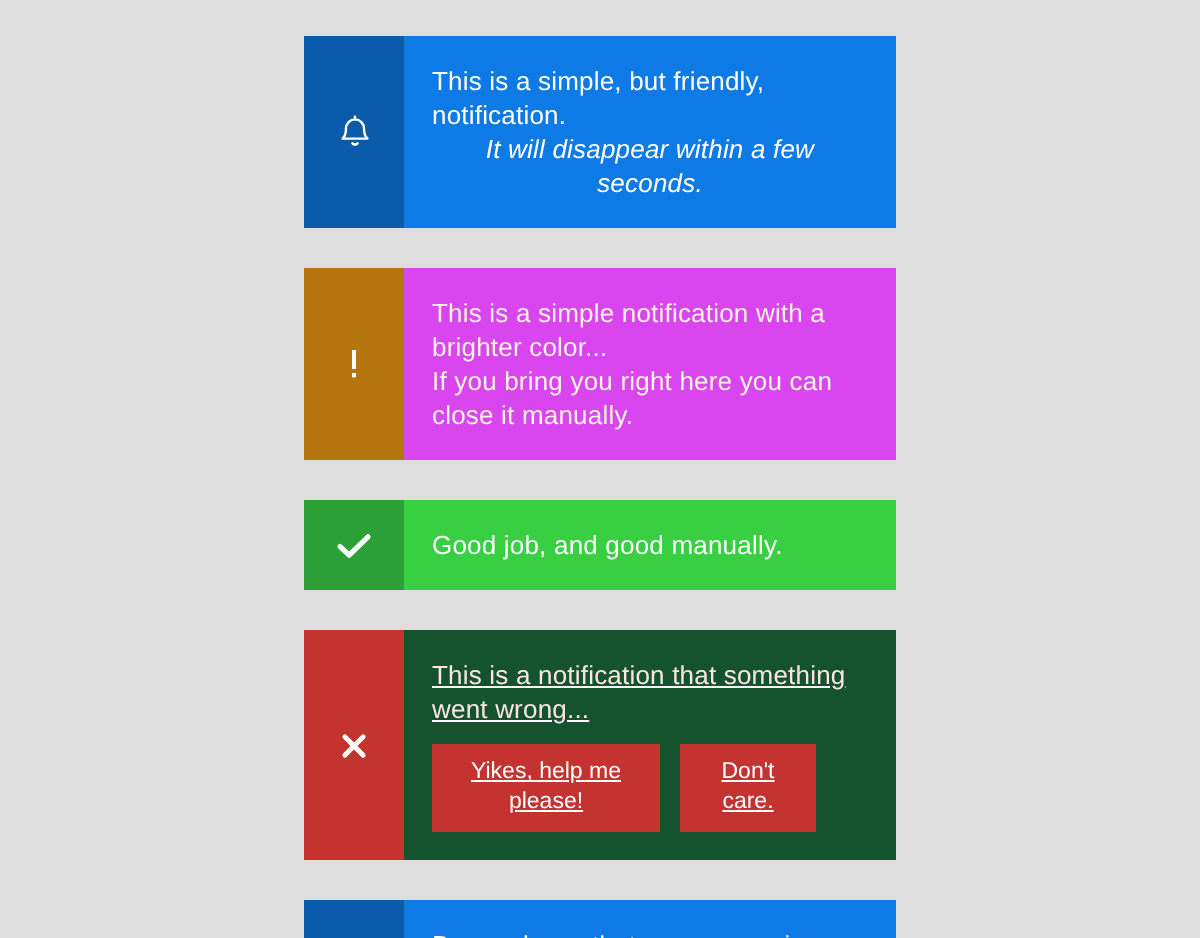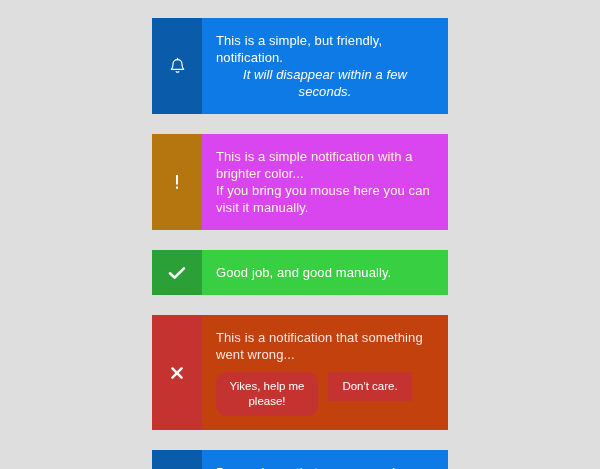--- a/index.html
+++ b/index.html
@@ -92,26 +92,26 @@
   .t-warn .icon-panel { background: #b57610; }
   .t-warn .body-panel { background: #d946ef; }
   .t-warn .msg { color: #fdf3df; }
 
   
   .t-ok .icon-panel { background: #2ba036; }
   .t-ok .body-panel { background: #38cf43; }
 
   
   .t-err .icon-panel { background: #c53330; }
-  .t-err .body-panel { background: #c2410c; }
+  .t-err .body-panel { background: #14532d; text-decoration: underline; }
   .t-err .n-btn { background: #c53330; }
   .t-err .msg { color: #ffe6e3; }
 
-  .btn-wide { width: 102px; border-radius: 11px; }
-  .btn-narrow { width: 84px; }
+  .btn-wide { width: 114px; }
+  .btn-narrow { width: 68px; }
 
   .gap { height: 20px; }
 </style>
 </head>
 <body>
 
 <div id="stack">
 
   <div class="notification t-info" style="margin-top:18px;">
     <div class="icon-panel">
@@ -135,21 +135,21 @@
     <div class="icon-panel">
       <span>
         <svg width="6" height="18" viewBox="0 0 6 18" fill="#ffffff">
           <rect x="2" y="2" width="2" height="9.5"></rect>
           <rect x="2" y="13.5" width="2" height="2.2"></rect>
         </svg>
       </span>
     </div>
     <div class="body-panel">
       <p class="msg">This is a simple notification with a brighter color...</p>
-      <p class="msg">If you bring you mouse here you can visit it manually.</p>
+      <p class="msg">If you bring you right here you can close it manually.</p>
     </div>
   </div>
 
   <div class="gap"></div>
 
   <div class="notification t-ok">
     <div class="icon-panel">
       <span>
         <svg width="18" height="14" viewBox="0 0 18 14" fill="none" stroke="#ffffff" stroke-width="2.6" stroke-linecap="round" stroke-linejoin="round">
           <path d="M2 7.3 L6.6 11.6 L16 2.4"></path>

